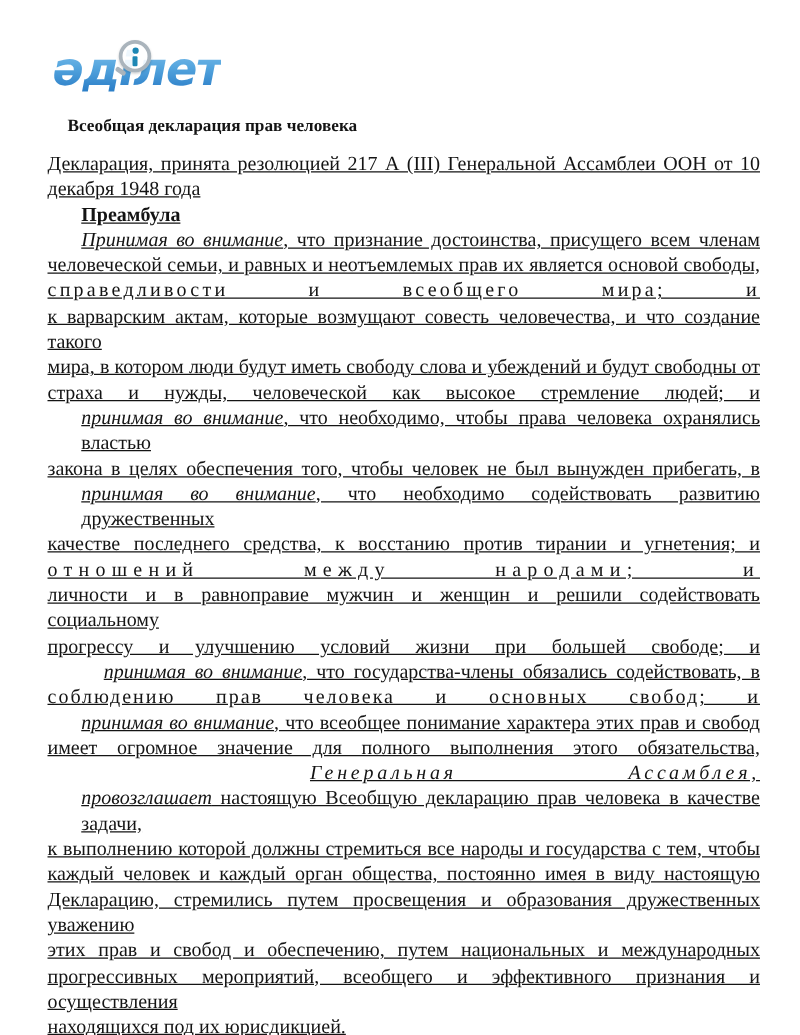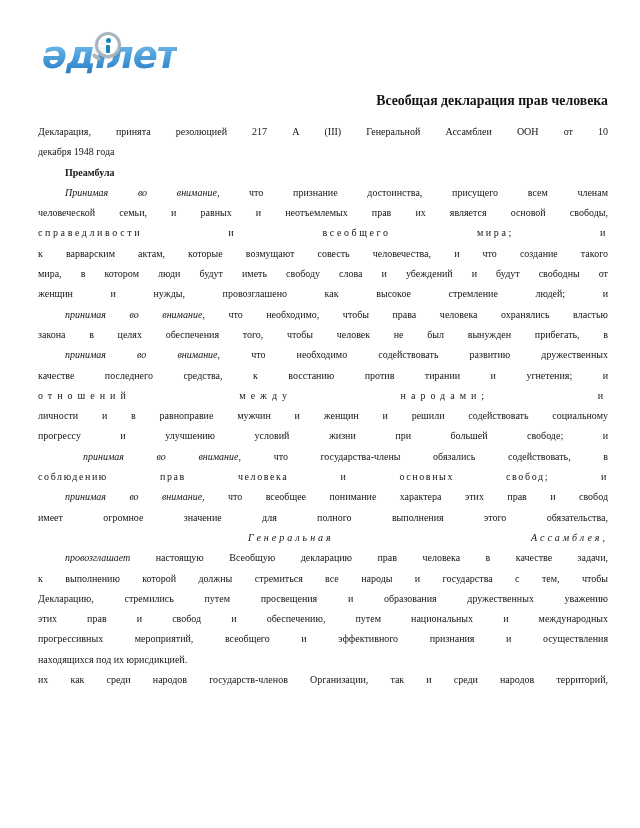--- a/index.html
+++ b/index.html
@@ -37,26 +37,27 @@
   }
   .glass-stem{
     position:absolute;left:8px;top:10px;width:4px;height:8px;
     background:#1b86b4;border-radius:1px;
   }
 
   
   .content{position:absolute;left:38px;top:92px;width:570px}
   .doc-title{
     font-weight:bold;font-size:13.8px;line-height:17px;margin:0 0 13px 16px;
-    text-align:right;
+    text-align:left;
   }
   .ln{
-    font-size:10px;line-height:20.3px;
+    font-size:16px;line-height:20.3px;
     text-align:justify;text-align-last:justify;
     white-space:normal;
+    text-decoration:underline;
   }
   .ln.left{text-align-last:left}
   .ind1{padding-left:27px}
   .ind2{padding-left:45px}
   .spread{letter-spacing:2.6px}
   .spread-md{letter-spacing:1.6px}
   .spread-xl{letter-spacing:5px}
   .assembly{padding-left:210px;letter-spacing:3px}
   .it{font-style:italic}
   .bd{font-weight:bold}
@@ -79,35 +80,36 @@
     <div class="doc-title">Всеобщая декларация прав человека</div>
     <div>
         <div class="ln"><span>Декларация, принята резолюцией 217 А (III) Генеральной Ассамблеи ООН от 10</span></div>
         <div class="ln left"><span>декабря 1948 года</span></div>
         <div class="ln left ind1"><span class="bd">Преамбула</span></div>
         <div class="ln ind1"><span class="it">Принимая во внимание</span><span>, что признание достоинства, присущего всем членам</span></div>
         <div class="ln"><span>человеческой семьи, и равных и неотъемлемых прав их является основой свободы,</span></div>
         <div class="ln spread"><span>справедливости и всеобщего мира; и</span></div>
         <div class="ln"><span>к варварским актам, которые возмущают совесть человечества, и что создание такого</span></div>
         <div class="ln"><span>мира, в котором люди будут иметь свободу слова и убеждений и будут свободны от</span></div>
-        <div class="ln"><span>женщин и нужды, провозглашено как высокое стремление людей; и</span></div>
+        <div class="ln"><span>страха и нужды, человеческой как высокое стремление людей; и</span></div>
         <div class="ln ind1"><span class="it">принимая во внимание</span><span>, что необходимо, чтобы права человека охранялись властью</span></div>
         <div class="ln"><span>закона в целях обеспечения того, чтобы человек не был вынужден прибегать, в</span></div>
         <div class="ln ind1"><span class="it">принимая во внимание</span><span>, что необходимо содействовать развитию дружественных</span></div>
         <div class="ln"><span>качестве последнего средства, к восстанию против тирании и угнетения; и</span></div>
         <div class="ln spread-xl"><span>отношений между народами; и</span></div>
         <div class="ln"><span>личности и в равноправие мужчин и женщин и решили содействовать социальному</span></div>
         <div class="ln"><span>прогрессу и улучшению условий жизни при большей свободе; и</span></div>
         <div class="ln ind2"><span class="it">принимая во внимание</span><span>, что государства-члены обязались содействовать, в</span></div>
         <div class="ln spread-md"><span>соблюдению прав человека и основных свобод; и</span></div>
         <div class="ln ind1"><span class="it">принимая во внимание</span><span>, что всеобщее понимание характера этих прав и свобод</span></div>
         <div class="ln"><span>имеет огромное значение для полного выполнения этого обязательства,</span></div>
         <div class="ln assembly"><span class="it">Генеральная Ассамблея,</span></div>
         <div class="ln ind1"><span class="it">провозглашает</span><span> настоящую Всеобщую декларацию прав человека в качестве задачи,</span></div>
         <div class="ln"><span>к выполнению которой должны стремиться все народы и государства с тем, чтобы</span></div>
+        <div class="ln"><span>каждый человек и каждый орган общества, постоянно имея в виду настоящую</span></div>
         <div class="ln"><span>Декларацию, стремились путем просвещения и образования дружественных уважению</span></div>
         <div class="ln"><span>этих прав и свобод и обеспечению, путем национальных и международных</span></div>
         <div class="ln"><span>прогрессивных мероприятий, всеобщего и эффективного признания и осуществления</span></div>
         <div class="ln left"><span>находящихся под их юрисдикцией.</span></div>
         <div class="ln"><span>их как среди народов государств-членов Организации, так и среди народов территорий,</span></div>
       </div>
   </div>
 
 </div>
 

